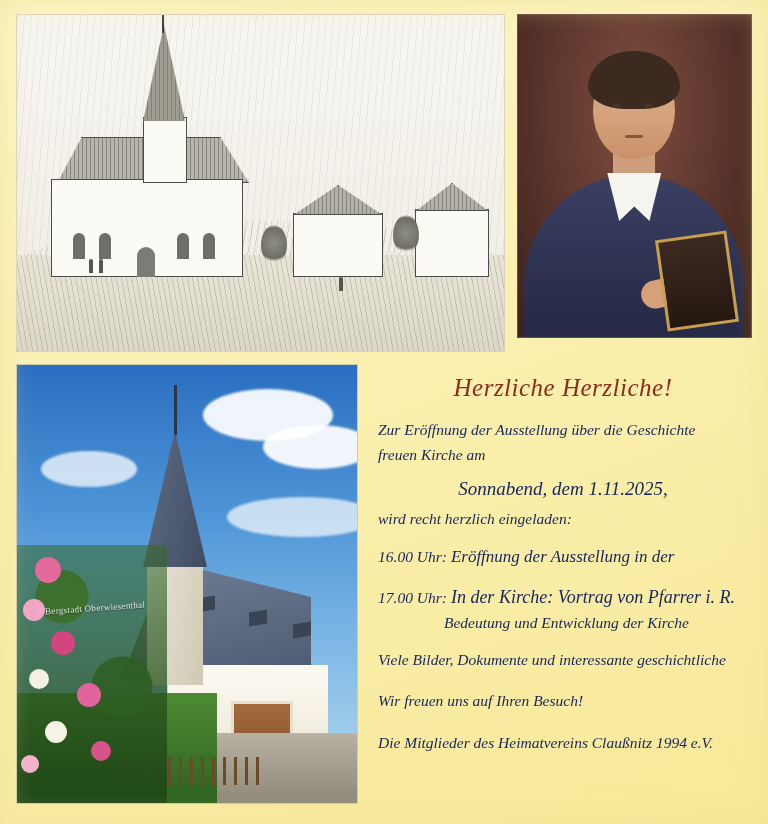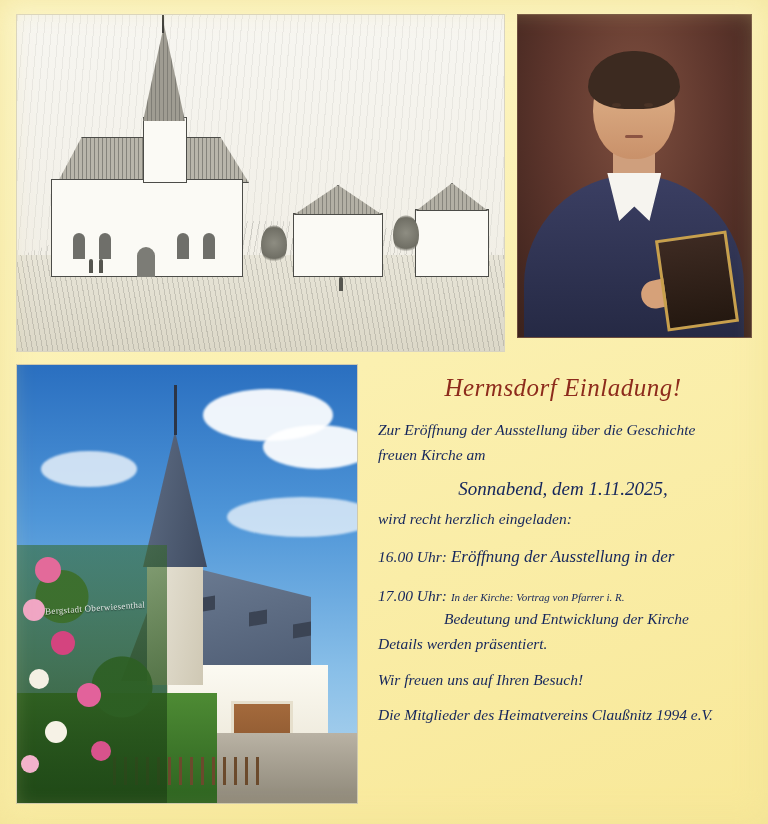--- a/index.html
+++ b/index.html
@@ -437,21 +437,21 @@
   }
   .line.center { text-align: left; }
   .line.big {
     font-size: 19px;
     text-align: center;
     margin: 8px 0 4px 0;
   }
   .para { margin-top: 14px; }
   .indent { padding-left: 52px; }
   .indent2 { padding-left: 66px; }
-  .last { margin-top: 12px; }
+  .last { margin-top: 18px; }
 </style>
 </head>
 <body>
 
 <div class="poster">
 
   <div class="top-row">
 
     <div class="engraving">
       <div class="eng-sky"></div>
@@ -527,38 +527,38 @@
         <div class="blossom" style="left:60px;top:138px;width:24px;height:24px;background:#e2629b;"></div>
         <div class="blossom" style="left:28px;top:176px;width:22px;height:22px;background:#f6f2e6;"></div>
         <div class="blossom" style="left:74px;top:196px;width:20px;height:20px;background:#d8538c;"></div>
         <div class="blossom" style="left:4px;top:210px;width:18px;height:18px;background:#f3b2cd;"></div>
       </div>
 
       <div class="wm">Bergstadt Oberwiesenthal</div>
     </div>
 
     <div class="invite">
-      <div class="invite-title">Hermsdorf Einladung!</div>
+      <div class="invite-title">Herzliche Herzliche!</div>
 
       <p class="line">Zur Eröffnung der Ausstellung über die Geschichte</p>
       <p class="line">freuen Kirche am</p>
 
       <p class="line big">Sonnabend, dem 1.11.2025,</p>
       <p class="line center">wird recht herzlich eingeladen:</p>
 
       <div class="para">
         <p class="line" style="display:inline">16.00 Uhr:</p>
         <span class="line" style="font-size:17px;font-style:italic;">Eröffnung der Ausstellung in der</span>
       </div>
 
       <div class="para">
         <p class="line" style="display:inline">17.00 Uhr:</p>
-        <span class="line" style="font-size:11px;font-style:italic;">In der Kirche: Vortrag von Pfarrer i. R.</span>
+        <span class="line" style="font-size:18px;font-style:italic;">In der Kirche: Vortrag von Pfarrer i. R.</span>
         <p class="line indent2">Bedeutung und Entwicklung der Kirche</p>
       </div>
 
-      <p class="line">Details werden präsentiert.</p>
+      <p class="line para">Viele Bilder, Dokumente und interessante geschichtliche</p>
 
       <p class="line last">Wir freuen uns auf Ihren Besuch!</p>
       <p class="line last">Die Mitglieder des Heimatvereins Claußnitz 1994 e.V.</p>
     </div>
   </div>
 </div>
 
 </body></html>

